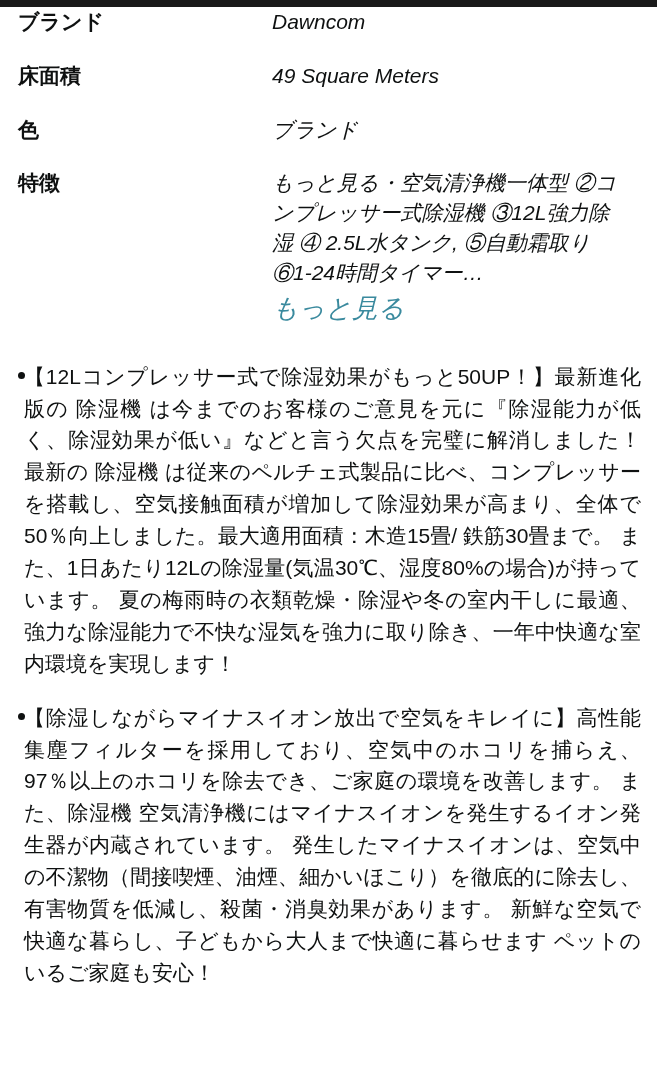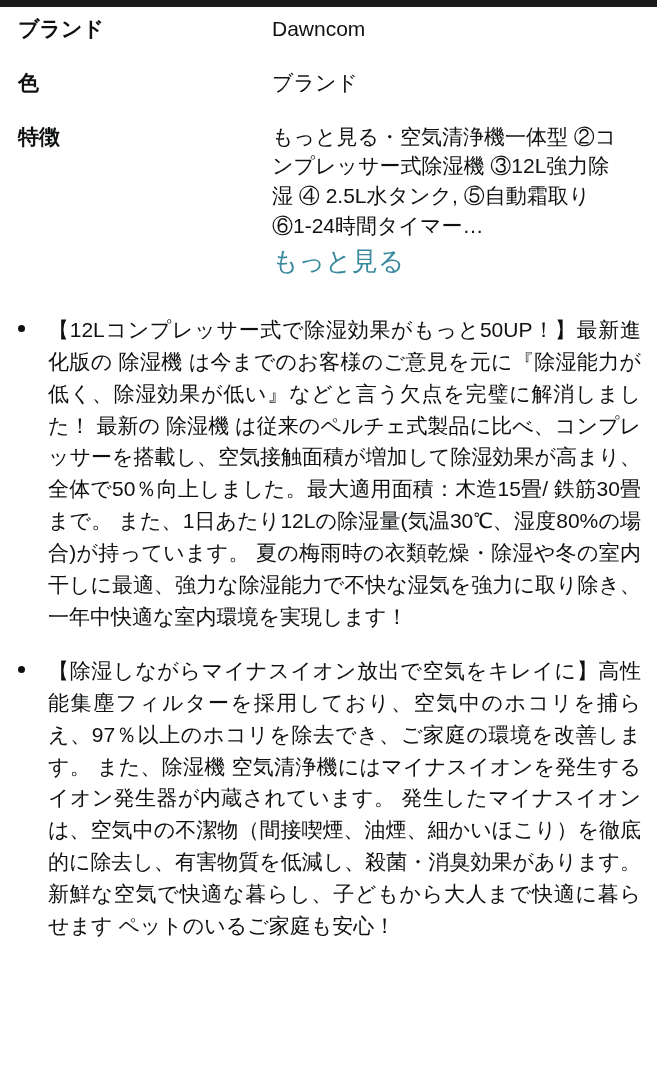--- a/index.html
+++ b/index.html
@@ -28,39 +28,40 @@
     top: 0;
     width: 657px;
     height: 7px;
     background: #1a1a1a;
   }
 
   
   .spec-table {
     width: 100%;
     border-collapse: collapse;
-    margin-top: 14px;
+    margin-top: 7px;
   }
   .spec-table tr {
     vertical-align: top;
   }
   .spec-table td {
     padding: 0 0 24px 0;
     font-size: 21px;
     line-height: 1.42;
   }
   .spec-table td.key {
     width: 272px;
     padding-left: 18px;
     font-weight: bold;
     color: #0f1111;
   }
   .spec-table td.val {
     color: #0f1111;
     padding-right: 30px;
+    font-style: italic;
   }
   .spec-table tr.tall td {
     padding-bottom: 20px;
   }
   .more-link {
     display: block;
     margin-top: 2px;
     color: #3a8a9e;
     font-size: 26px;
     text-decoration: none;
@@ -68,21 +69,21 @@
   }
 
   
   .bullets {
     margin: 14px 0 0 0;
     padding: 0 16px 0 0;
     list-style: none;
   }
   .bullets li {
     position: relative;
-    padding-left: 48px;
+    padding-left: 24px;
     margin-bottom: 22px;
     font-size: 21px;
     line-height: 1.52;
     color: #0f1111;
     text-align: justify;
     text-justify: inter-character;
   }
   .bullets li .dot {
     position: absolute;
     left: 18px;
@@ -106,20 +107,24 @@
 
   <div class="top-strip"></div>
 
   <table class="spec-table">
     <tbody>
       <tr>
         <td class="key">ブランド</td>
         <td class="val">Dawncom</td>
       </tr>
       <tr>
+        <td class="key">床面積</td>
+        <td class="val">49 Square Meters</td>
+      </tr>
+      <tr>
         <td class="key">色</td>
         <td class="val">ブランド</td>
       </tr>
       <tr class="tall">
         <td class="key">特徴</td>
         <td class="val">
           <span>もっと見る・空気清浄機一体型 ②コンプレッサー式除湿機 ③12L強力除湿 ④ 2.5L水タンク, ⑤自動霜取り ⑥1-24時間タイマー…</span>
           <a class="more-link">もっと見る</a>
         </td>
       </tr>

